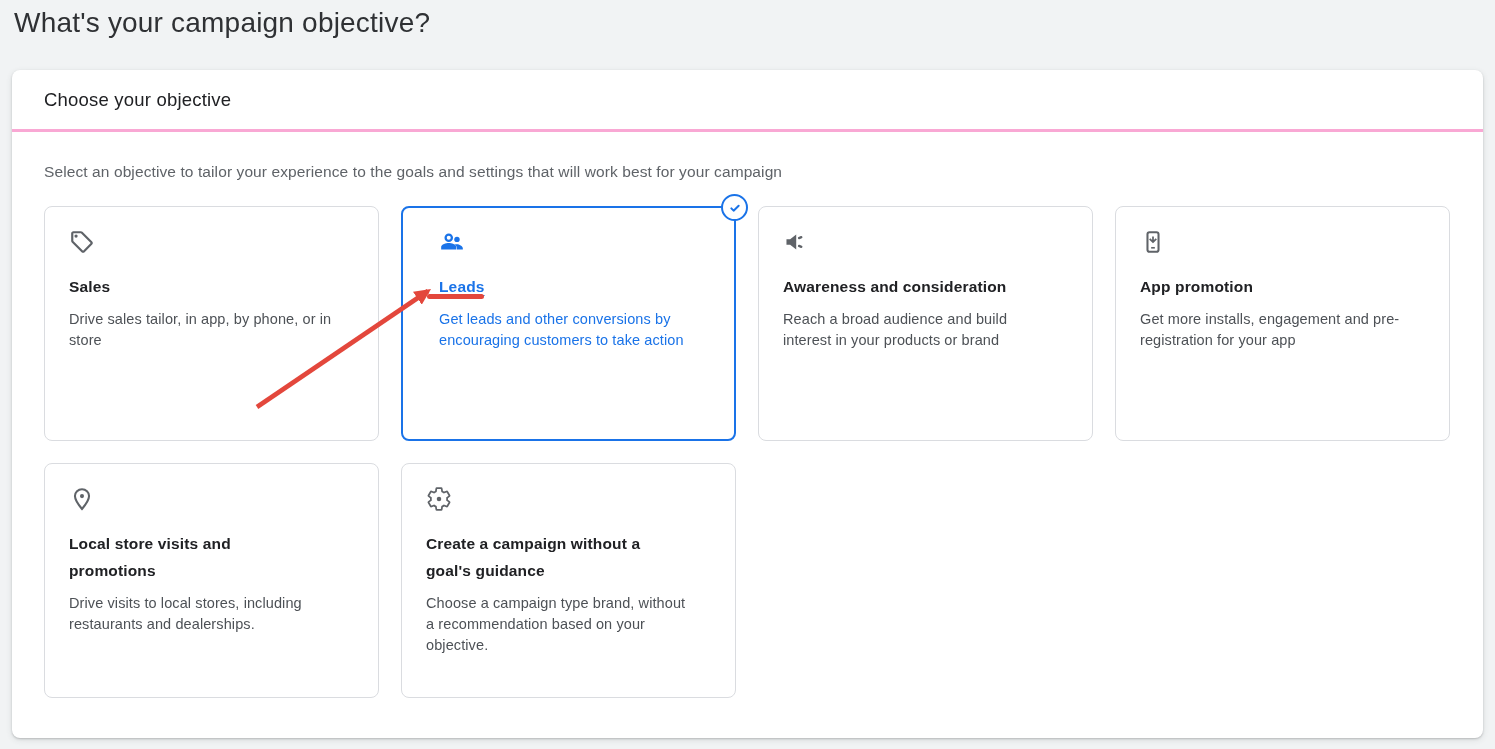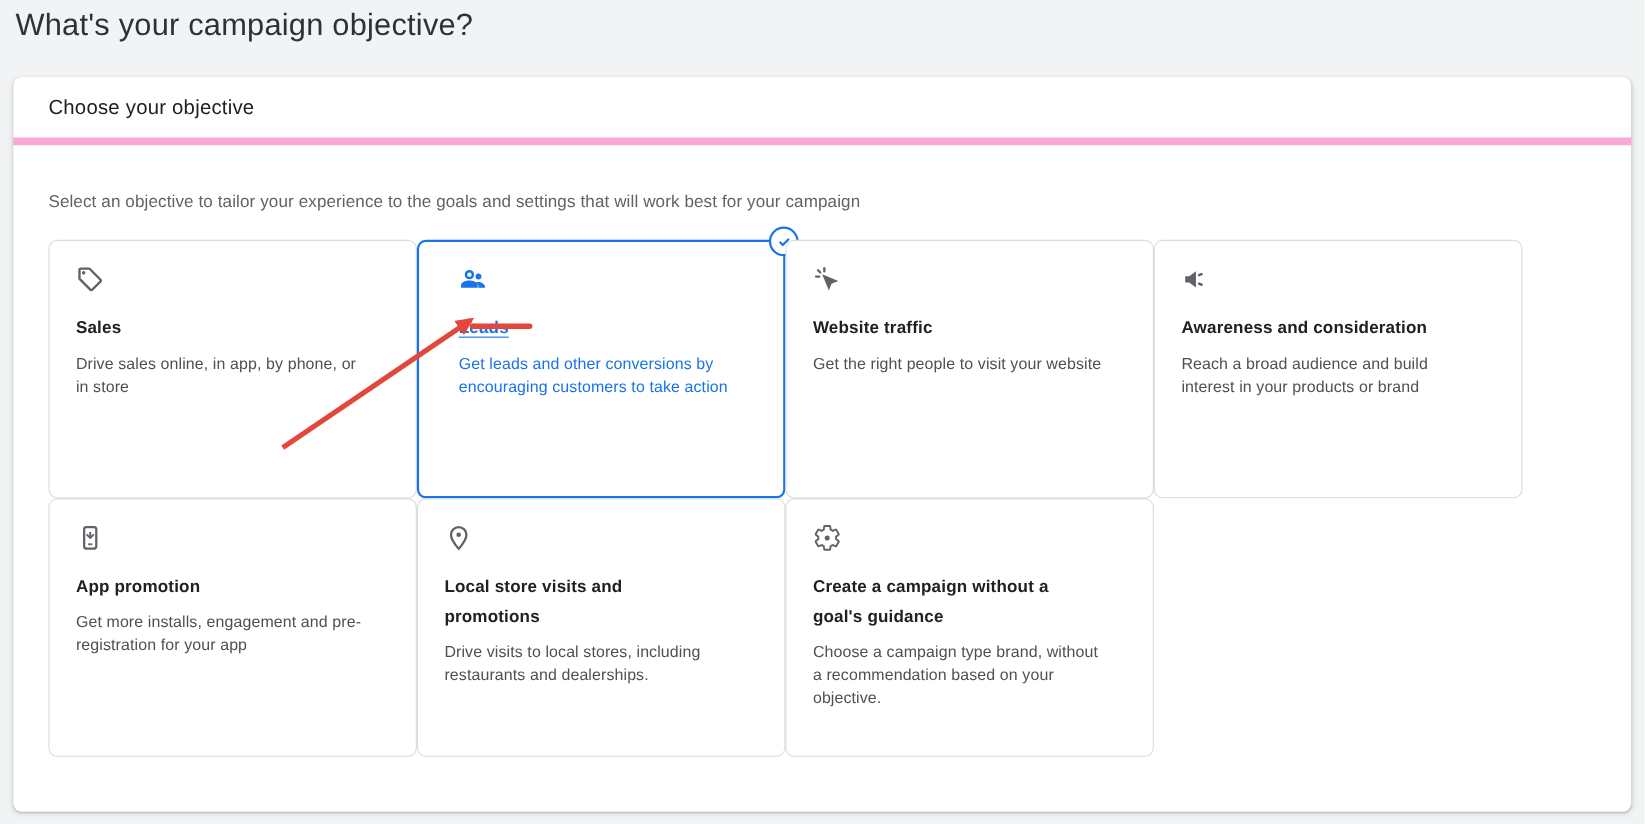--- a/index.html
+++ b/index.html
@@ -21,31 +21,31 @@
     font-size:28px;font-weight:400;color:#2f3134;
     margin:7px 0 0 14px;letter-spacing:.2px;
   }
   .panel{
     position:absolute;left:12px;top:70px;width:1471px;height:668px;
     background:#ffffff;border-radius:8px;
     box-shadow:0 1px 2px rgba(60,64,67,.25),0 2px 6px rgba(60,64,67,.12);
   }
   .panel-header{
     height:62px;display:flex;align-items:center;padding:12px 32px;
-    border-bottom:7px solid #f9a8d4;
+    border-bottom:3px solid #f9a8d4;
   }
   .panel-header h2{
     margin:0;font-size:18.5px;font-weight:400;color:var(--text-primary);letter-spacing:.2px;
   }
   .panel-body{padding:27px 32px 40px;}
   .panel-subtitle{
-    margin:16px 0 25px;font-size:15.5px;color:var(--text-secondary);letter-spacing:.1px;
+    margin:4px 0 25px;font-size:15.5px;color:var(--text-secondary);letter-spacing:.1px;
   }
   .grid{
-    display:grid;grid-template-columns:repeat(4,335px);grid-auto-rows:235px;
+    display:grid;grid-template-columns:repeat(4,335px);grid-auto-rows:235px;gap:22px;
   }
   .card{
     background:#fff;border:1px solid var(--card-border);border-radius:8px;
     padding:22px 24px;position:relative;cursor:pointer;
   }
   .card.selected{border:2px solid var(--accent);padding:21px 36px;}
   .card .icon{display:block;width:26px;height:26px;margin-bottom:18px;}
   .card .icon svg{width:26px;height:26px;display:block;}
   .card-title{
     font-size:15.5px;font-weight:700;color:var(--text-primary);
@@ -84,54 +84,38 @@
       <p class="panel-subtitle">Select an objective to tailor your experience to the goals and settings that will work best for your campaign</p>
       <div class="grid" id="grid">
           <div class="card">
     <span class="icon">
               <svg viewBox="0 0 24 24">
                 <path fill="#5f6368" d="M21.41 11.58l-9-9C12.05 2.22 11.55 2 11 2H4c-1.1 0-2 .9-2 2v7c0 .55.22 1.05.59 1.42l9 9c.36.36.86.58 1.41.58.55 0 1.05-.22 1.41-.59l7-7c.37-.36.59-.86.59-1.41 0-.55-.23-1.06-.59-1.42zM13 20.01L4 11V4h7v-.01l9 9-7 7.02z"></path>
                 <circle fill="#5f6368" cx="6.5" cy="6.5" r="1.5"></circle>
               </svg>
             </span>
     <div class="card-title">Sales</div>
-    <div class="card-desc">Drive sales online, in app, by phone, or in store</div>
+    <div class="card-desc">Drive sales tailor, in app, by phone, or in store</div>
   </div>
           <div class="card selected">
     <span class="icon">
               <svg viewBox="0 0 24 24">
                 <circle cx="9" cy="8" r="2.9" fill="none" stroke="#1a73e8" stroke-width="2.1"></circle>
                 <circle cx="16.6" cy="9.6" r="2.5" fill="#1a73e8"></circle>
                 <path fill="#1a73e8" d="M16.6 14.1c-.6 0-1.4.1-2.2.3 1.6 1 2.1 2.2 2.1 3.3V19h5.5v-1.3c0-1.9-3.5-3.6-5.4-3.6z"></path>
                 <path fill="#1a73e8" d="M9 12.9c-2.4 0-7 1.2-7 3.6V19h14v-2.5c0-2.4-4.6-3.6-7-3.6z"></path>
               </svg>
             </span>
     <div class="card-title">Leads</div>
     <div class="card-desc">Get leads and other conversions by encouraging customers to take action</div>
   <div class="badge">
               <svg viewBox="0 0 24 24">
                 <path fill="none" stroke="#1a73e8" stroke-width="3" stroke-linecap="round" stroke-linejoin="round" d="M6.5 12.6l3.4 3.4L17.5 8.6"></path>
               </svg>
             </div></div>
-          <div class="card">
-    <span class="icon">
-              <svg viewBox="0 0 24 24">
-                <g stroke="#5f6368" stroke-width="1.9" stroke-linecap="round">
-                  <line x1="2.6" y1="9.6" x2="5.3" y2="9.6"></line>
-                  <line x1="9.6" y1="2.6" x2="9.6" y2="5.3"></line>
-                  <line x1="4.3" y1="4.3" x2="6.2" y2="6.2"></line>
-                </g>
-                <g transform="rotate(-45 13 13)">
-                  <path fill="#5f6368" d="M13 5.6 L18.6 19.2 L13 16.7 L7.4 19.2 Z"></path>
-                </g>
-              </svg>
-            </span>
-    <div class="card-title">Website traffic</div>
-    <div class="card-desc">Get the right people to visit your website</div>
-  </div>
           <div class="card">
     <span class="icon">
               <svg viewBox="0 0 24 24">
                 <path fill="#5f6368" d="M3.2 9.4v5.2h3.4l5.6 4.3V5.1L6.6 9.4z"></path>
                 <g stroke="#5f6368" stroke-width="2.1" stroke-linecap="round">
                   <line x1="14.8" y1="8.4" x2="16.9" y2="7.5"></line>
                   <line x1="14.8" y1="15.6" x2="16.9" y2="16.5"></line>
                 </g>
               </svg>
             </span>

